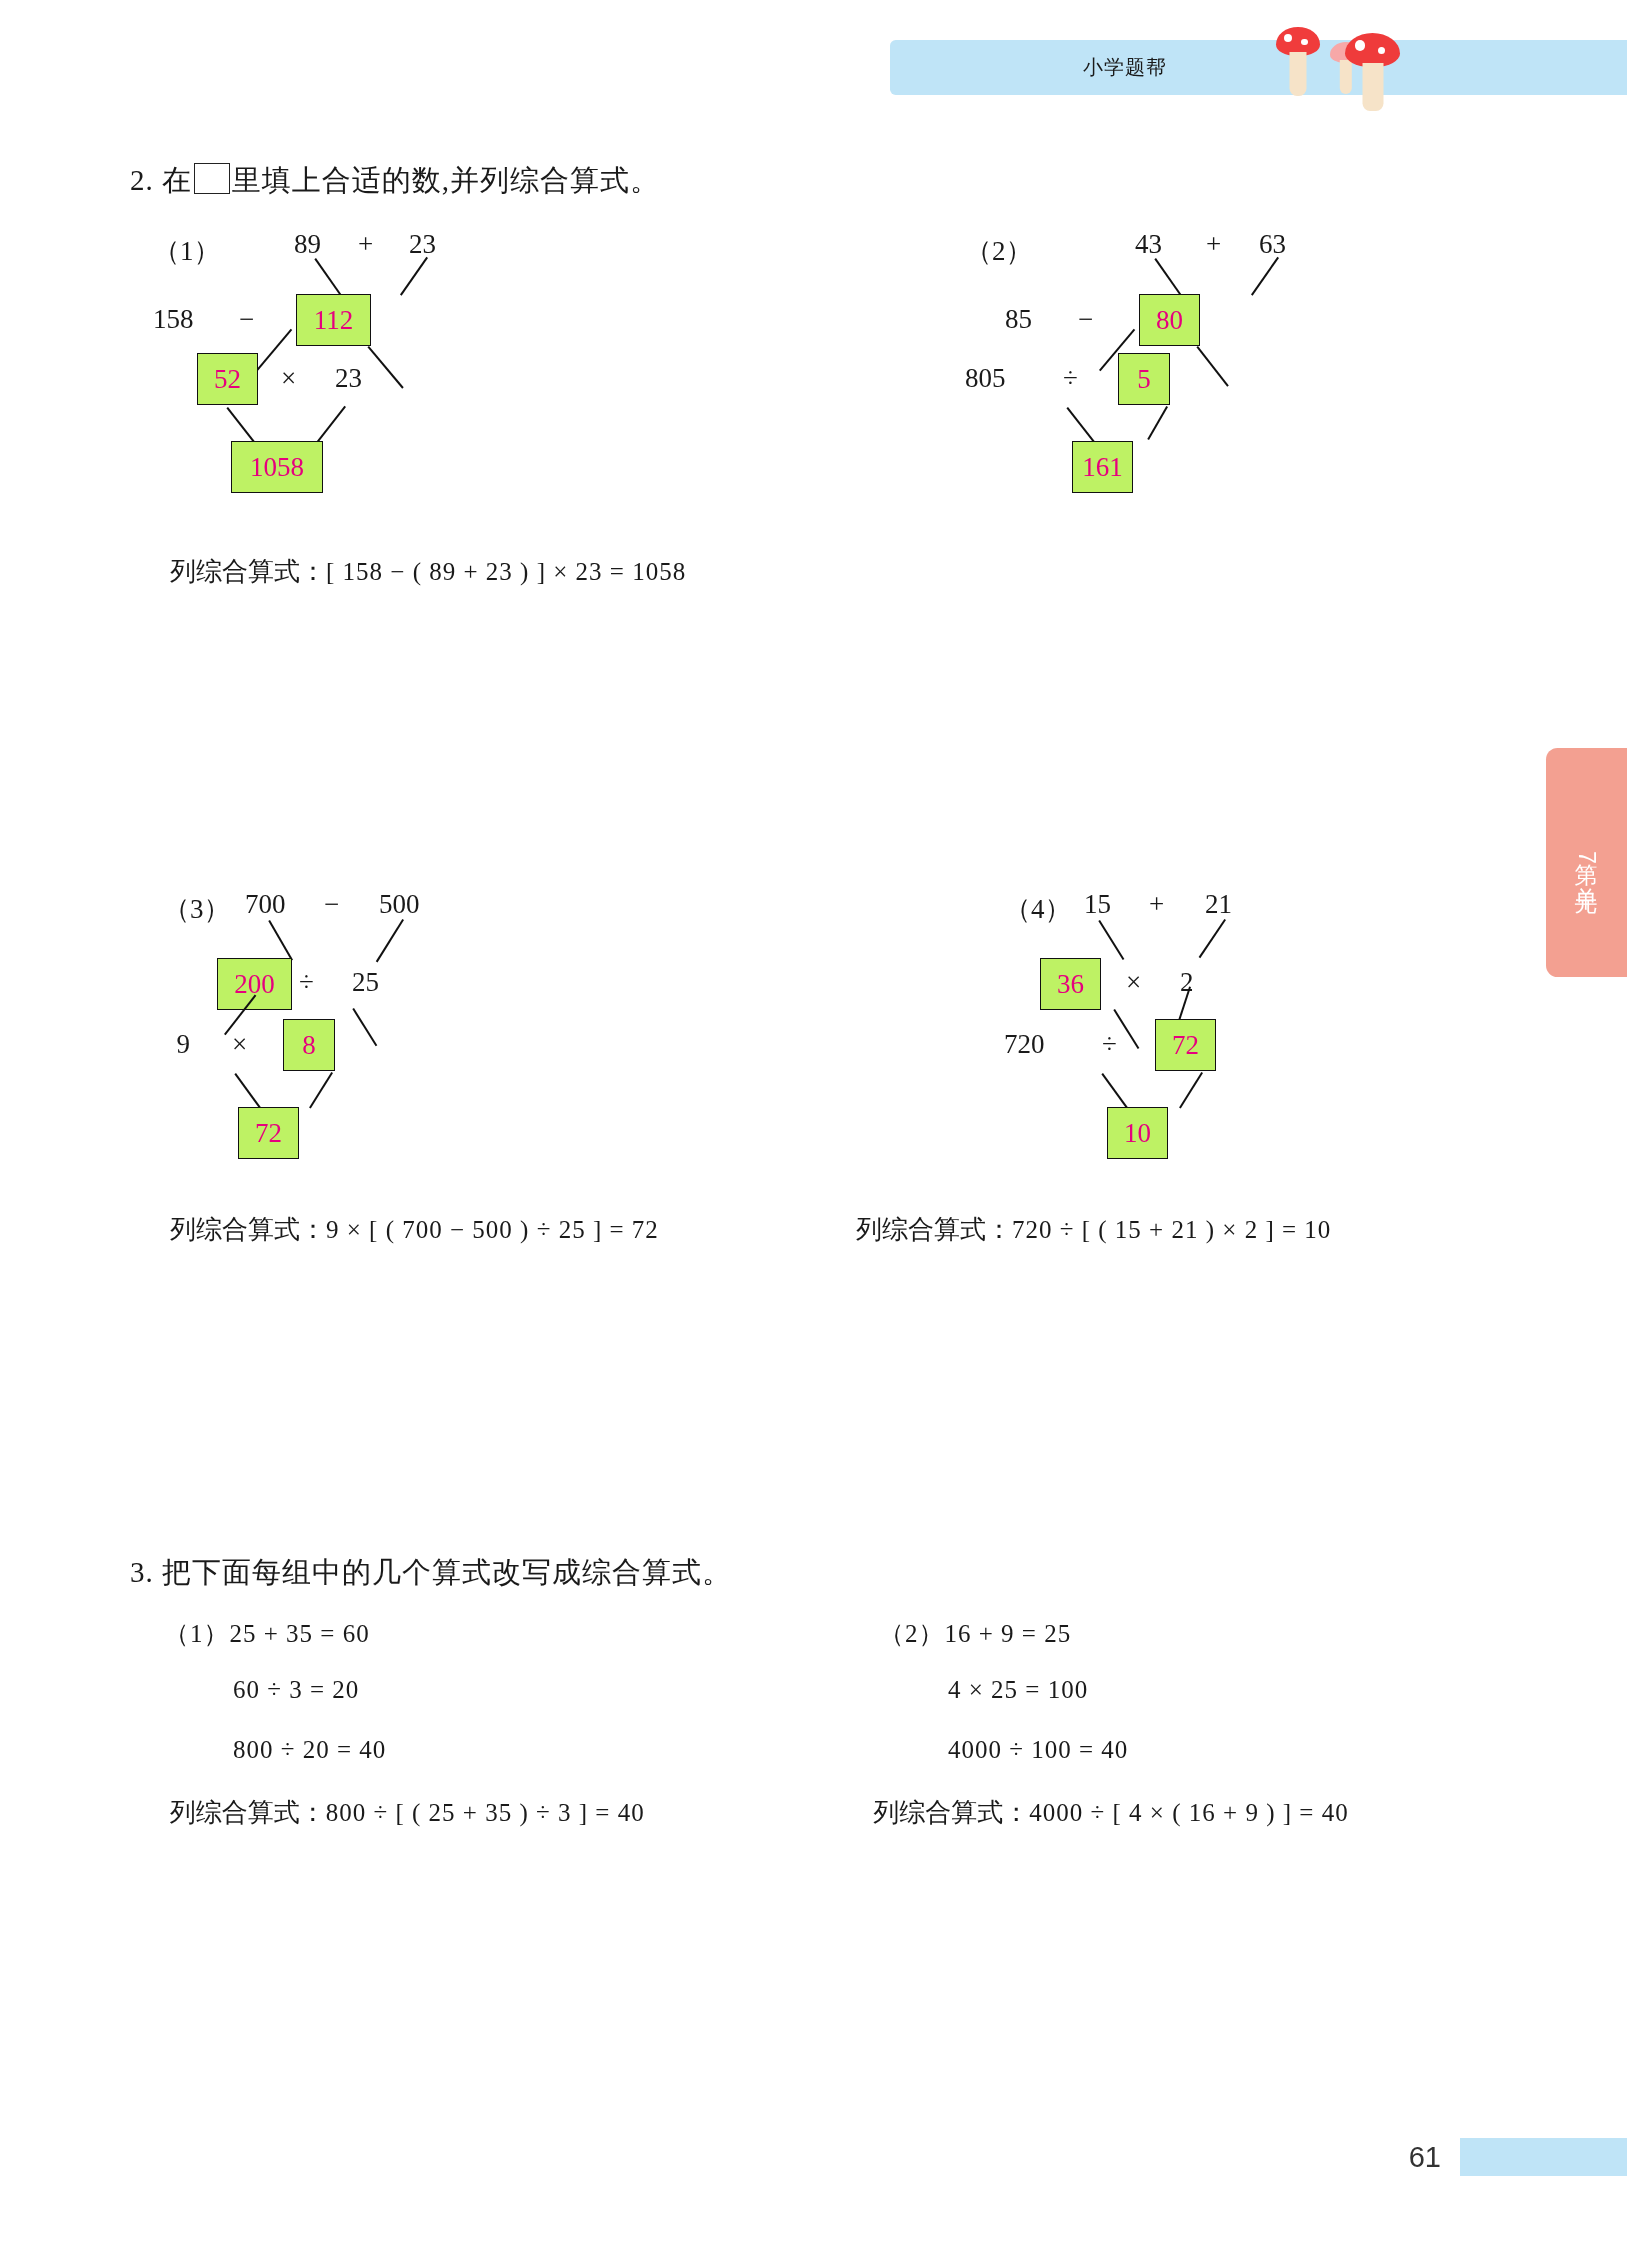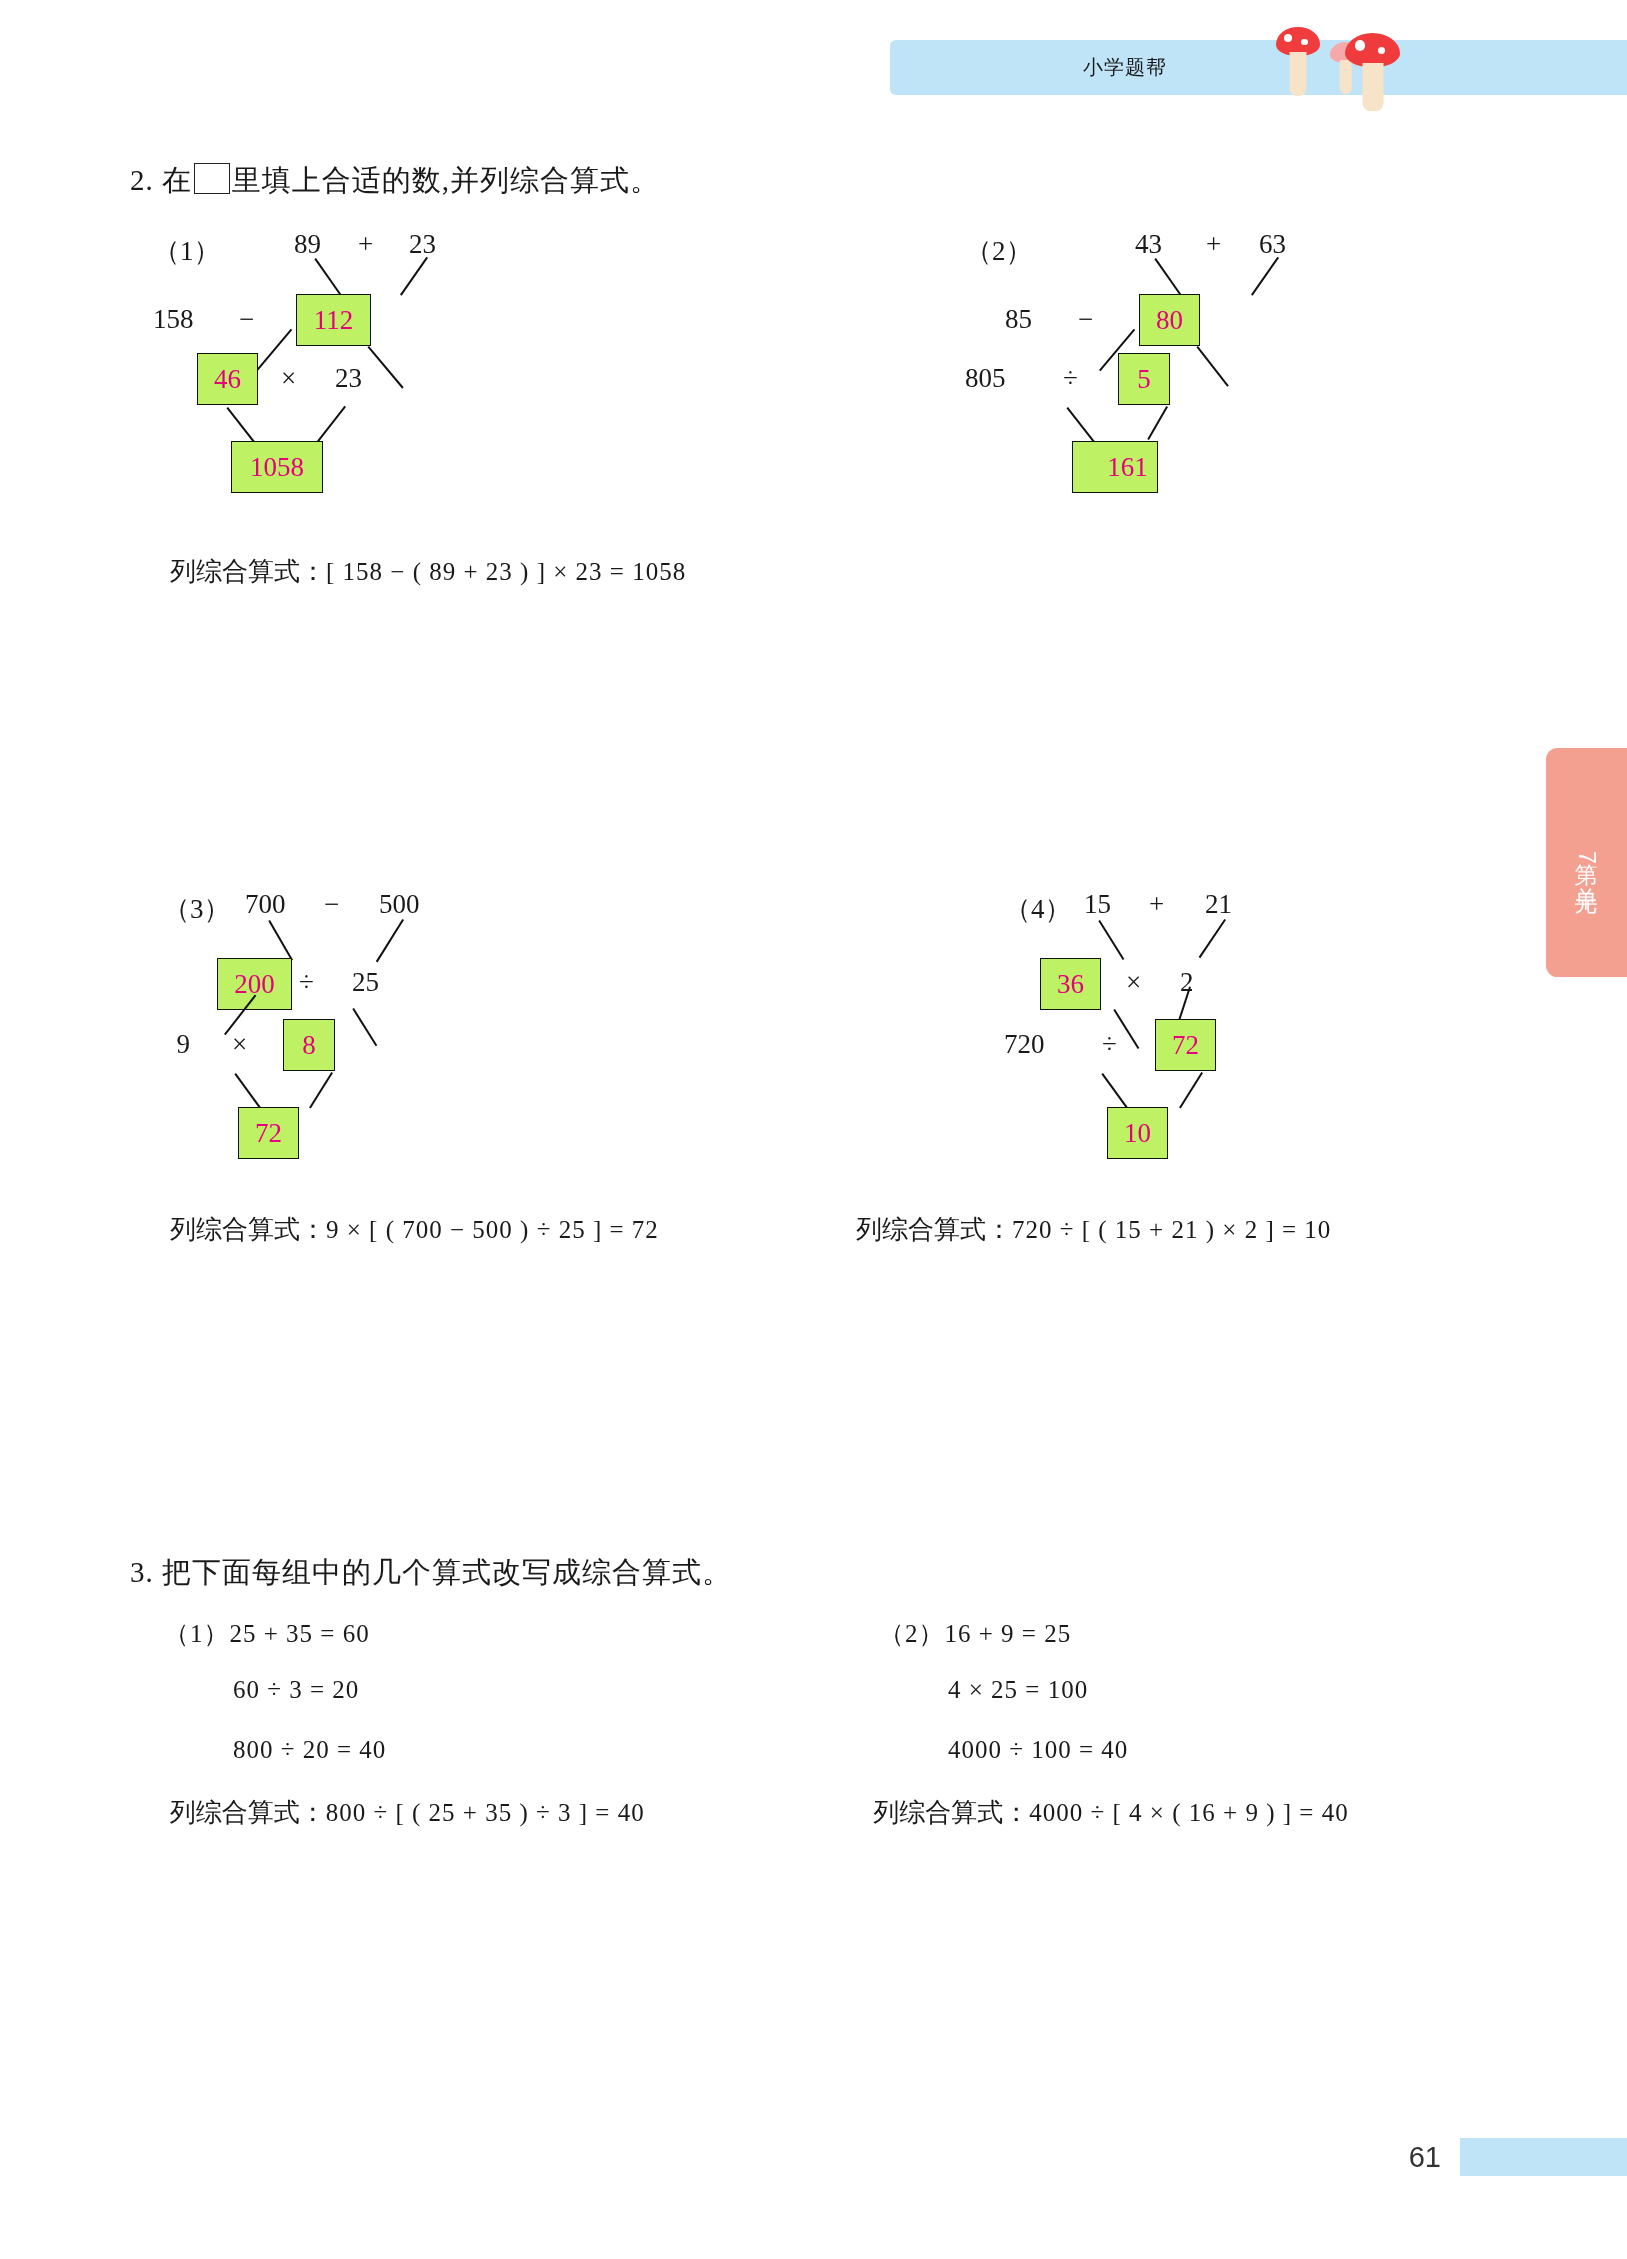--- a/index.html
+++ b/index.html
@@ -119,21 +119,21 @@
     <div class="line" style="left:163px;top:29px;width:46px;transform:rotate(55deg);"></div>
     <div class="line" style="left:275px;top:29px;width:46px;transform:rotate(125deg);"></div>
 
     <div class="cell" style="left:0px;top:75px;">158</div>
     <div class="cell" style="left:86px;top:75px;">−</div>
     <div class="boxed" style="left:143px;top:65px;width:73px;height:50px;">112</div>
 
     <div class="line" style="left:103px;top:141px;width:54px;transform:rotate(-50deg);"></div>
     <div class="line" style="left:216px;top:117px;width:54px;transform:rotate(50deg);"></div>
 
-    <div class="boxed" style="left:44px;top:124px;width:59px;height:50px;">46</div>
+    <div class="boxed" style="left:44px;top:124px;width:59px;height:50px;">52</div>
     <div class="cell" style="left:128px;top:134px;">×</div>
     <div class="cell" style="left:182px;top:134px;">23</div>
 
     <div class="line" style="left:75px;top:178px;width:46px;transform:rotate(52deg);"></div>
     <div class="line" style="left:193px;top:178px;width:46px;transform:rotate(128deg);"></div>
 
     <div class="boxed" style="left:78px;top:212px;width:90px;height:50px;">1058</div>
   </div>
 
   <div class="label" style="left:170px;top:554px;">
@@ -156,21 +156,21 @@
     <div class="line" style="left:134px;top:141px;width:54px;transform:rotate(-50deg);"></div>
     <div class="line" style="left:233px;top:117px;width:50px;transform:rotate(52deg);"></div>
 
     <div class="cell" style="left:0px;top:134px;">805</div>
     <div class="cell" style="left:98px;top:134px;">÷</div>
     <div class="boxed" style="left:153px;top:124px;width:50px;height:50px;">5</div>
 
     <div class="line" style="left:103px;top:178px;width:48px;transform:rotate(52deg);"></div>
     <div class="line" style="left:203px;top:178px;width:38px;transform:rotate(120deg);"></div>
 
-    <div class="boxed" style="left:107px;top:212px;width:59px;height:50px;padding-left:25px;">161</div>
+    <div class="boxed" style="left:107px;top:212px;width:59px;height:50px;">161</div>
   </div>
 
 
   <div class="tree" style="left:163px;top:889px;width:593px;height:315px;">
     <div class="cell" style="left:0px;top:1.9px;">（3）</div>
     <div class="cell" style="left:82px;top:0px;">700</div>
     <div class="cell" style="left:161px;top:0px;">−</div>
     <div class="cell" style="left:216px;top:0px;">500</div>
 
     <div class="line" style="left:107px;top:31px;width:46px;transform:rotate(60deg);"></div>

